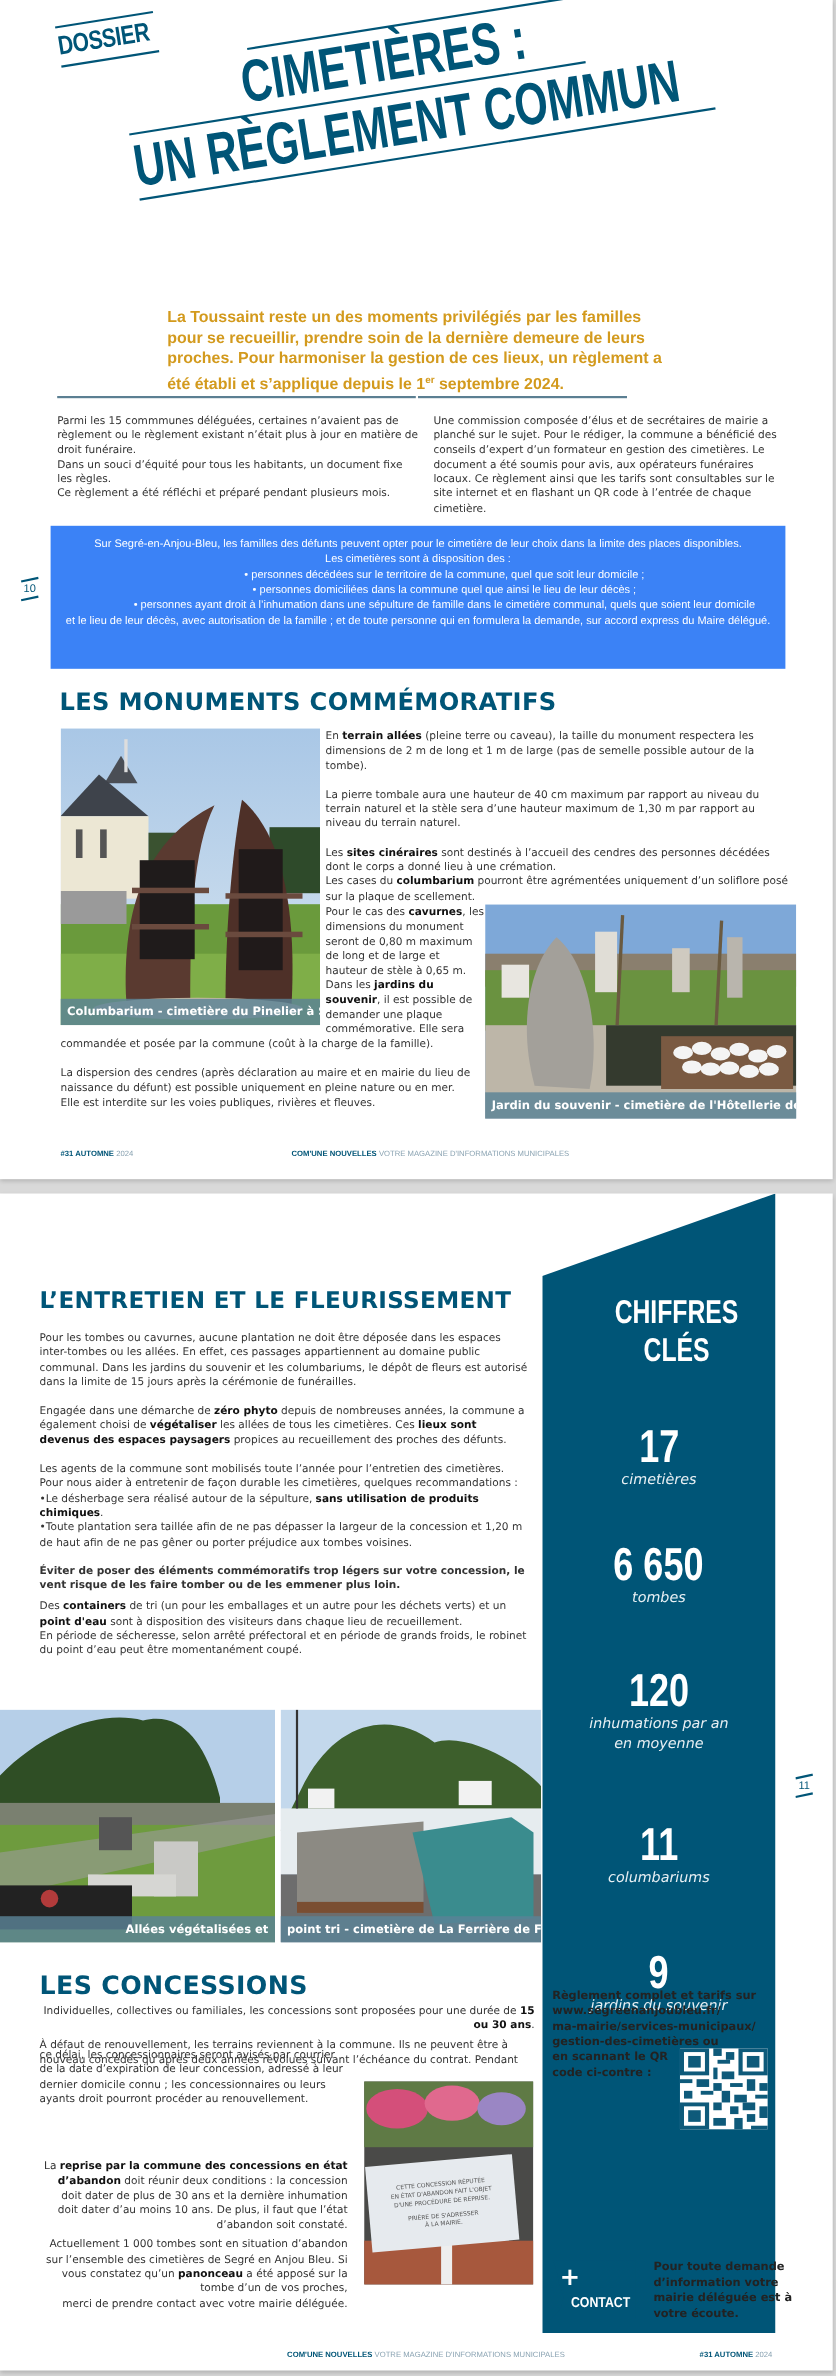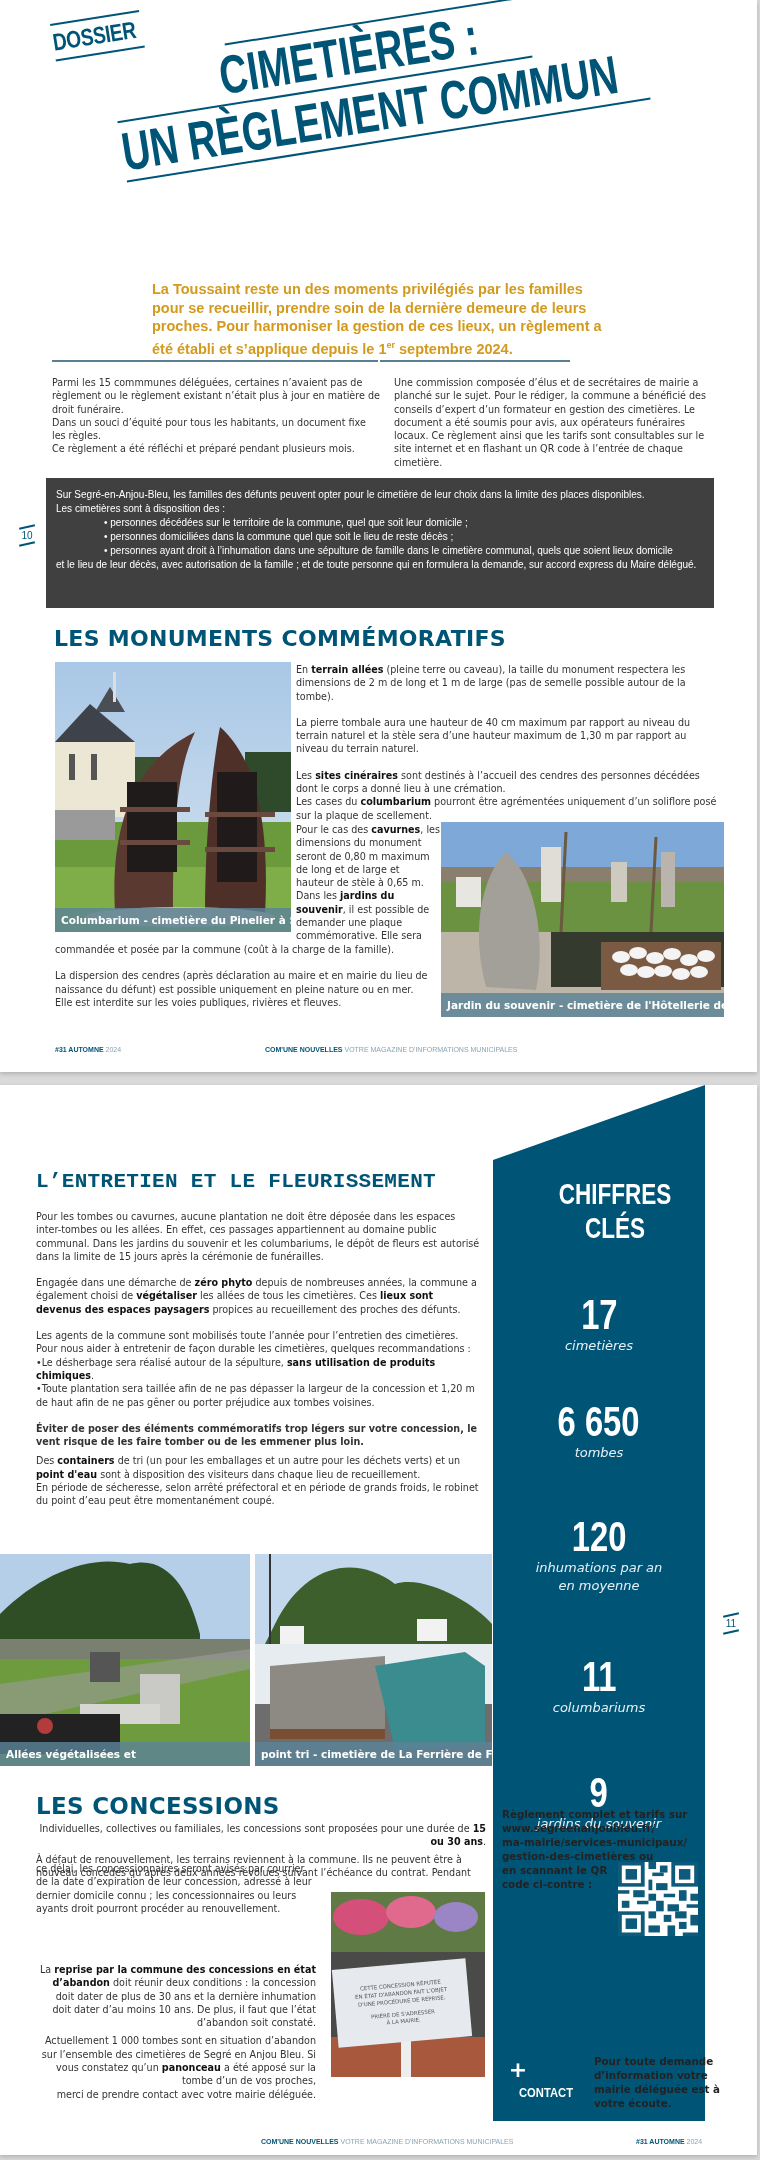--- a/index.html
+++ b/index.html
@@ -23,21 +23,21 @@
   .intro sup { font-size: 9px; }
 
   .cols { position: absolute; top: 376px; font-size: 9.6px; line-height: 13.3px; color: #333; }
   .col-left { left: 52px; width: 330px; }
   .col-right { left: 394px; width: 318px; }
   .col-rule { position: absolute; top: 360px; height: 2px; background: #5b7f92; }
 
   .pagenum { position: absolute; font-family: "Liberation Sans", sans-serif; font-size: 10px; color: #005577; text-align: center; width: 16px; }
   .pagenum .pl { height: 1.5px; background: #005577; margin: 2px 0; transform: rotate(-12deg); }
 
-  .infobox { position: absolute; left: 46px; top: 478px; width: 668px; height: 130px; background: #404040; color: #fff; font-family: "Liberation Sans", sans-serif; font-size: 10px; line-height: 14.1px; padding: 10px 10px; }
+  .infobox { position: absolute; left: 46px; top: 478px; width: 668px; height: 130px; background: #3b82f6; color: #fff; font-family: "Liberation Sans", sans-serif; font-size: 10px; line-height: 14.1px; padding: 10px 10px; text-align: center; }
   .infobox .ind { padding-left: 48px; }
 
   .h2 { position: absolute; font-family: "DejaVu Sans", sans-serif; font-weight: bold; font-size: 22px; color: #005577; letter-spacing: 0.3px; white-space: nowrap; }
 
   .photo { position: absolute; overflow: hidden; }
   .caption { position: absolute; left: 0; right: 0; bottom: 0; background: rgba(90,130,150,0.82); color: #fff; font-family: "DejaVu Sans", sans-serif; font-weight: bold; font-size: 10.5px; line-height: 24px; padding: 0 6px; white-space: nowrap; }
 
   .txt { position: absolute; font-size: 9.6px; line-height: 13.3px; color: #333; }
   .txt b { color: #111; }
   .txt p { margin-bottom: 13px; }
@@ -94,22 +94,22 @@
   <div class="pagenum" style="left:19px;top:524px;">
     <div class="pl"></div>
       <div>10</div>
       <div class="pl"></div>
   </div>
 
   <div class="infobox">
     <div>Sur Segré-en-Anjou-Bleu, les familles des défunts peuvent opter pour le cimetière de leur choix dans la limite des places disponibles.</div>
     <div>Les cimetières sont à disposition des :</div>
     <div class="ind">• personnes décédées sur le territoire de la commune, quel que soit leur domicile ;</div>
-    <div class="ind">• personnes domiciliées dans la commune quel que soit le lieu de reste décès ;</div>
-    <div class="ind">• personnes ayant droit à l’inhumation dans une sépulture de famille dans le cimetière communal, quels que soient lieux domicile</div>
+    <div class="ind">• personnes domiciliées dans la commune quel que ainsi le lieu de leur décès ;</div>
+    <div class="ind">• personnes ayant droit à l’inhumation dans une sépulture de famille dans le cimetière communal, quels que soient leur domicile</div>
     <div>et le lieu de leur décès, avec autorisation de la famille ; et de toute personne qui en formulera la demande, sur accord express du Maire délégué.</div>
   </div>
 
   <div class="h2" style="left:54px;top:626px;">LES MONUMENTS COMMÉMORATIFS</div>
 
   <div class="photo" style="left:55px;top:662px;width:236px;height:270px;">
     <svg width="236" height="270" viewBox="0 0 236 270">
       <defs>
         <linearGradient id="sky1" x1="0" y1="0" x2="0" y2="1">
             <stop offset="0" stop-color="#a9c7e6"></stop>
@@ -227,21 +227,21 @@
     </div>
   </div>
 
   <div class="pagenum" style="left:723px;top:1612px;position:fixed;">
     <div class="pl"></div>
       <div>11</div>
       <div class="pl"></div>
   </div>
 </div>
 
-<div class="h2" style="left:36px;top:1170px;font-size:21px;font-family:Liberation Mono, monospace;">L’ENTRETIEN ET LE FLEURISSEMENT</div>
+<div class="h2" style="left:36px;top:1170px;font-size:21px;">L’ENTRETIEN ET LE FLEURISSEMENT</div>
 
 <div class="txt" style="left:36px;top:1210px;width:444px;">
   <p>Pour les tombes ou cavurnes, aucune plantation ne doit être déposée dans les espaces inter-tombes ou les allées. En effet, ces passages appartiennent au domaine public communal. Dans les jardins du souvenir et les columbariums, le dépôt de fleurs est autorisé dans la limite de 15 jours après la cérémonie de funérailles.</p>
   <p><span>Engagée dans une démarche de </span><b>zéro phyto</b><span> depuis de nombreuses années, la commune a également choisi de </span><b>végétaliser</b><span> les allées de tous les cimetières. Ces </span><b>lieux sont devenus des espaces paysagers</b><span> propices au recueillement des proches des défunts.</span></p>
   <div>Les agents de la commune sont mobilisés toute l’année pour l’entretien des cimetières.</div>
   <div>Pour nous aider à entretenir de façon durable les cimetières, quelques recommandations :</div>
   <div><span>•Le désherbage sera réalisé autour de la sépulture, </span><b>sans utilisation de produits chimiques</b><span>.</span></div>
   <p>•Toute plantation sera taillée afin de ne pas dépasser la largeur de la concession et 1,20 m de haut afin de ne pas gêner ou porter préjudice aux tombes voisines.</p>
   <p style="margin-bottom:6px;font-weight:bold;">Éviter de poser des éléments commémoratifs trop légers sur votre concession, le vent risque de les faire tomber ou de les emmener plus loin.</p>
   <div><span>Des </span><b>containers</b><span> de tri (un pour les emballages et un autre pour les déchets verts) et un </span><b>point d'eau</b><span> sont à disposition des visiteurs dans chaque lieu de recueillement.</span></div>
@@ -254,21 +254,21 @@
     <path d="M0,60 C40,20 90,0 130,10 C170,0 190,40 200,80 L200,100 L0,100 Z" fill="#2f4e25"></path>
     <rect x="0" y="85" width="250" height="25" fill="#7a8070"></rect>
     <rect x="0" y="105" width="250" height="107" fill="#6e9b3e"></rect>
     <polygon points="0,130 250,95 250,115 0,170" fill="#9b9b9b" opacity="0.6"></polygon>
     <rect x="90" y="98" width="30" height="30" fill="#555"></rect>
     <rect x="140" y="120" width="40" height="50" fill="#c9c9c6"></rect>
     <rect x="80" y="150" width="80" height="20" fill="#d6d6d3"></rect>
     <rect x="0" y="160" width="120" height="40" fill="#222"></rect>
     <circle cx="45" cy="172" r="8" fill="#b23b3b"></circle>
   </svg>
-  <div class="caption" style="text-align:left;">Allées végétalisées et</div>
+  <div class="caption" style="text-align:right;">Allées végétalisées et</div>
 </div>
 
 <div class="photo" style="left:255px;top:1554px;width:237px;height:212px;">
   <svg width="237" height="212" viewBox="0 0 237 212">
     <rect width="237" height="212" fill="#c3d8ec"></rect>
     <path d="M20,70 C50,10 100,0 140,30 C170,20 220,50 237,70 L237,110 L0,110 Z" fill="#3d5f2c"></path>
     <rect x="0" y="90" width="237" height="60" fill="#e6ecef"></rect>
     <rect x="0" y="150" width="237" height="62" fill="#6d6d6d"></rect>
     <polygon points="15,112 130,102 130,175 15,185" fill="#8c8a83"></polygon>
     <rect x="15" y="175" width="115" height="10" fill="#7a4e32"></rect>

